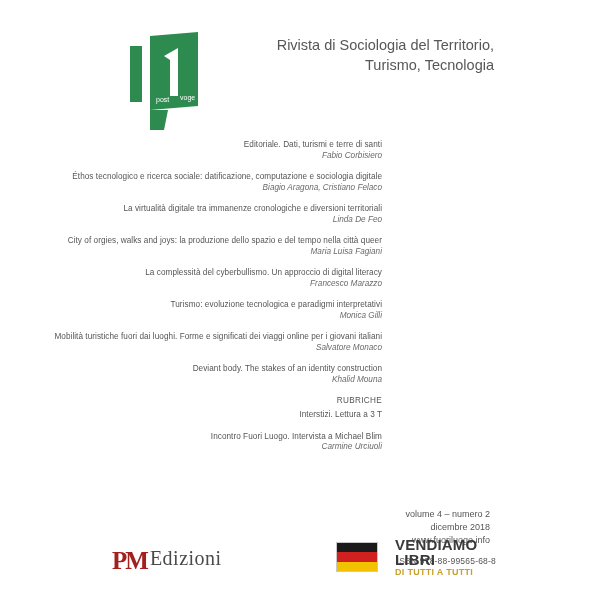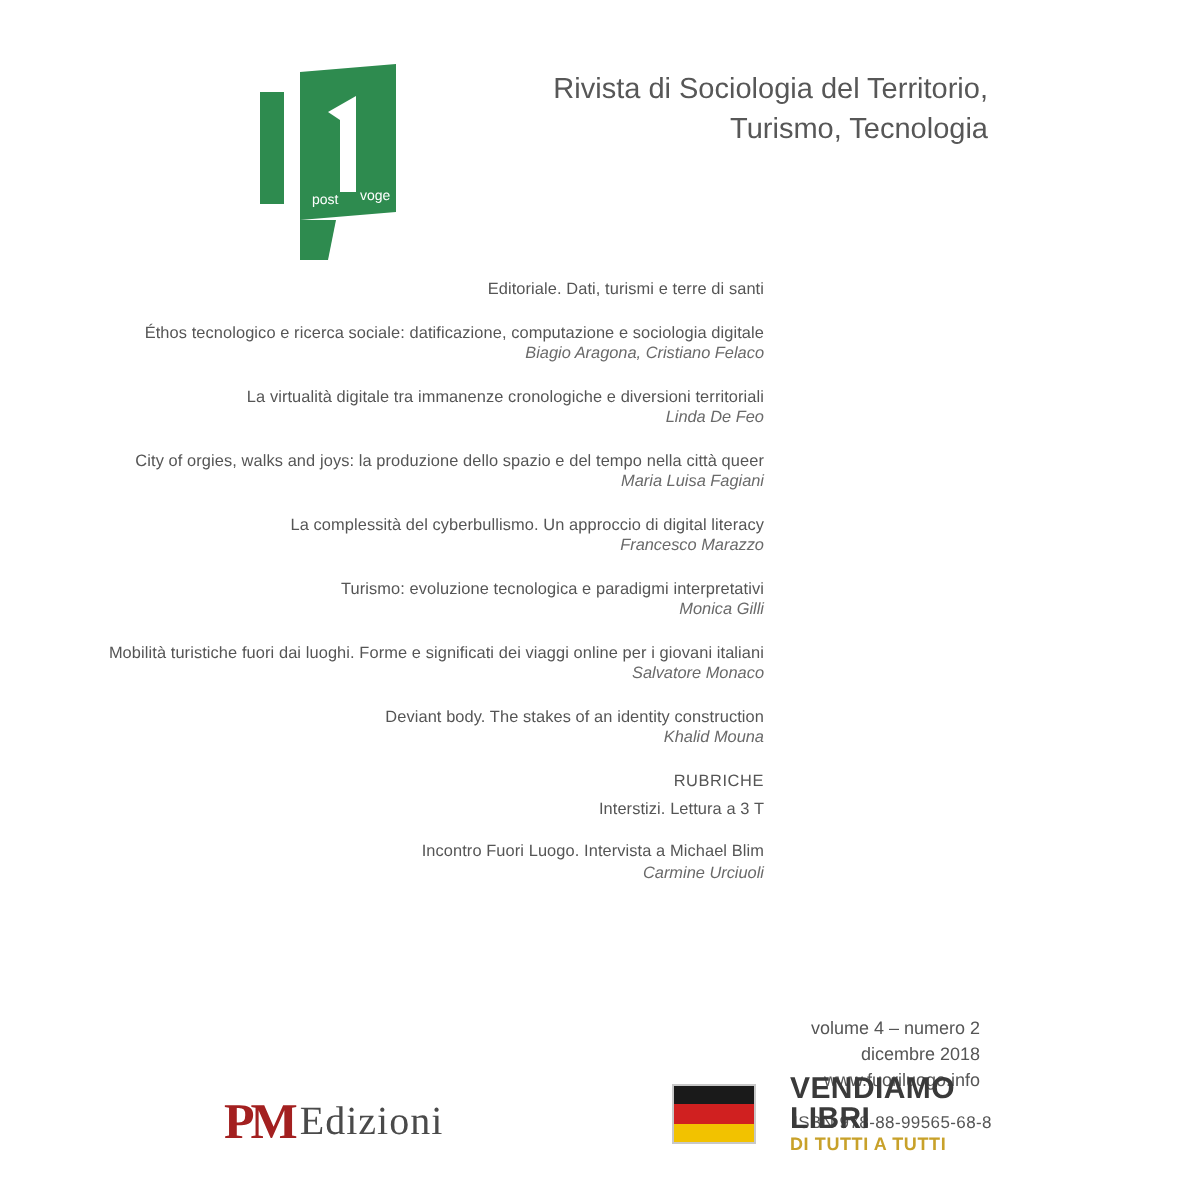--- a/index.html
+++ b/index.html
@@ -109,21 +109,20 @@
   }
   .issue-info span { display: block; }
 
   
   .publisher {
     position: absolute;
     left: 112px;
     top: 548px;
     height: 26px;
     display: flex;
-    align-items: center;
   }
   .pub-mark {
     font-family: "Liberation Serif", serif;
     font-size: 25px;
     color: #a32020;
     font-weight: bold;
     letter-spacing: -2px;
     line-height: 1;
   }
   .pub-name {
@@ -222,20 +221,21 @@
         <span class="l1">Rivista di Sociologia del Territorio,</span>
         <span class="l2">Turismo, Tecnologia</span>
       </p>
     </div>
   </div>
 
   <div class="toc">
 
     <div class="toc-entry">
       <span class="toc-title">Editoriale. Dati, turismi e terre di santi</span>
+      <span class="toc-author">Fabio Corbisiero</span>
     </div>
 
     <div class="toc-entry">
       <span class="toc-title">Éthos tecnologico e ricerca sociale: datificazione, computazione e sociologia digitale</span>
       <span class="toc-author">Biagio Aragona, Cristiano Felaco</span>
     </div>
 
     <div class="toc-entry">
       <span class="toc-title">La virtualità digitale tra immanenze cronologiche e diversioni territoriali</span>
       <span class="toc-author">Linda De Feo</span>

